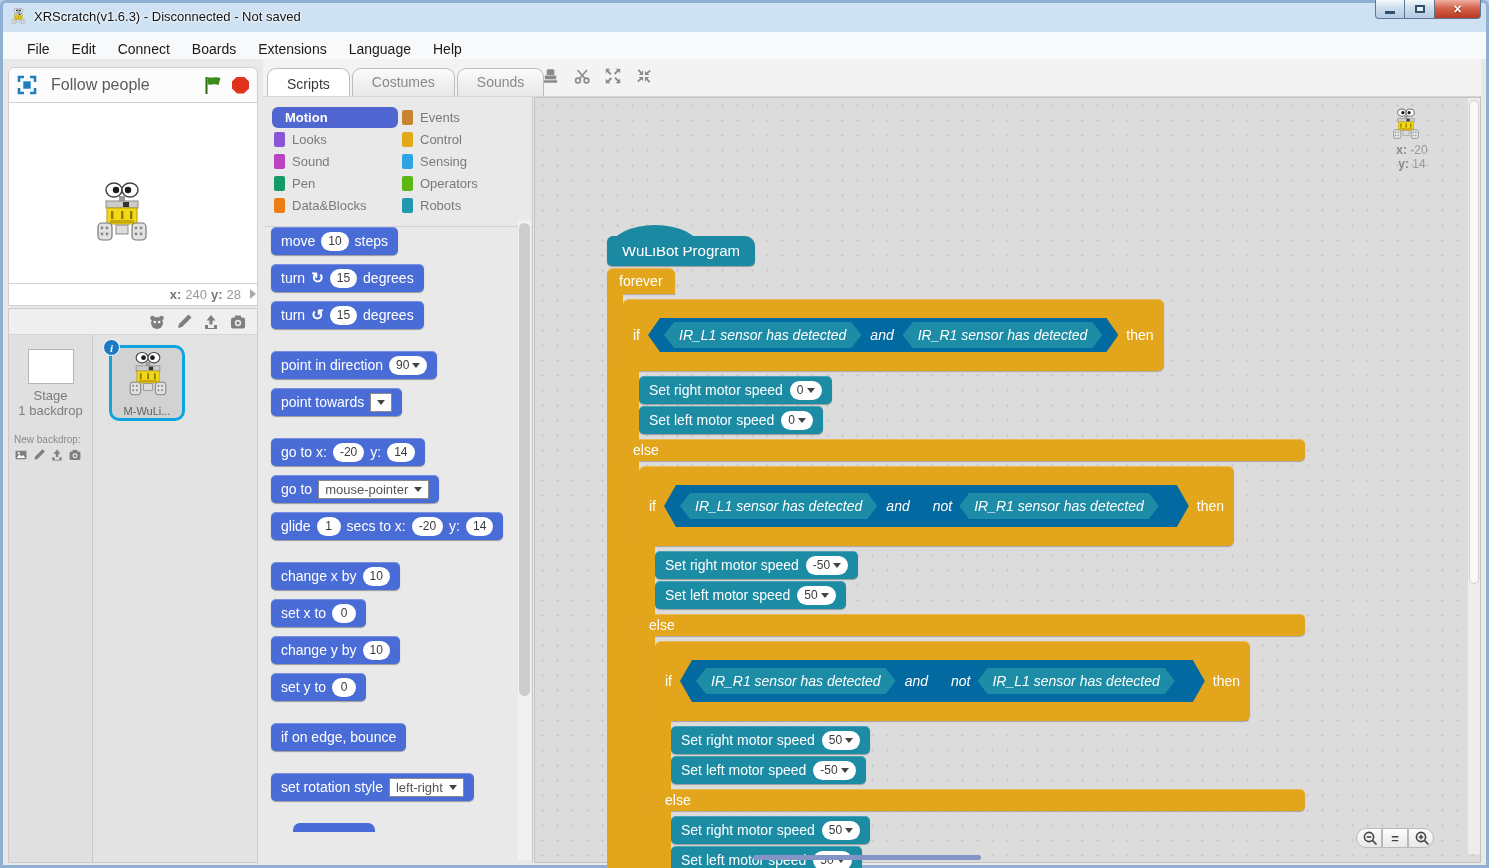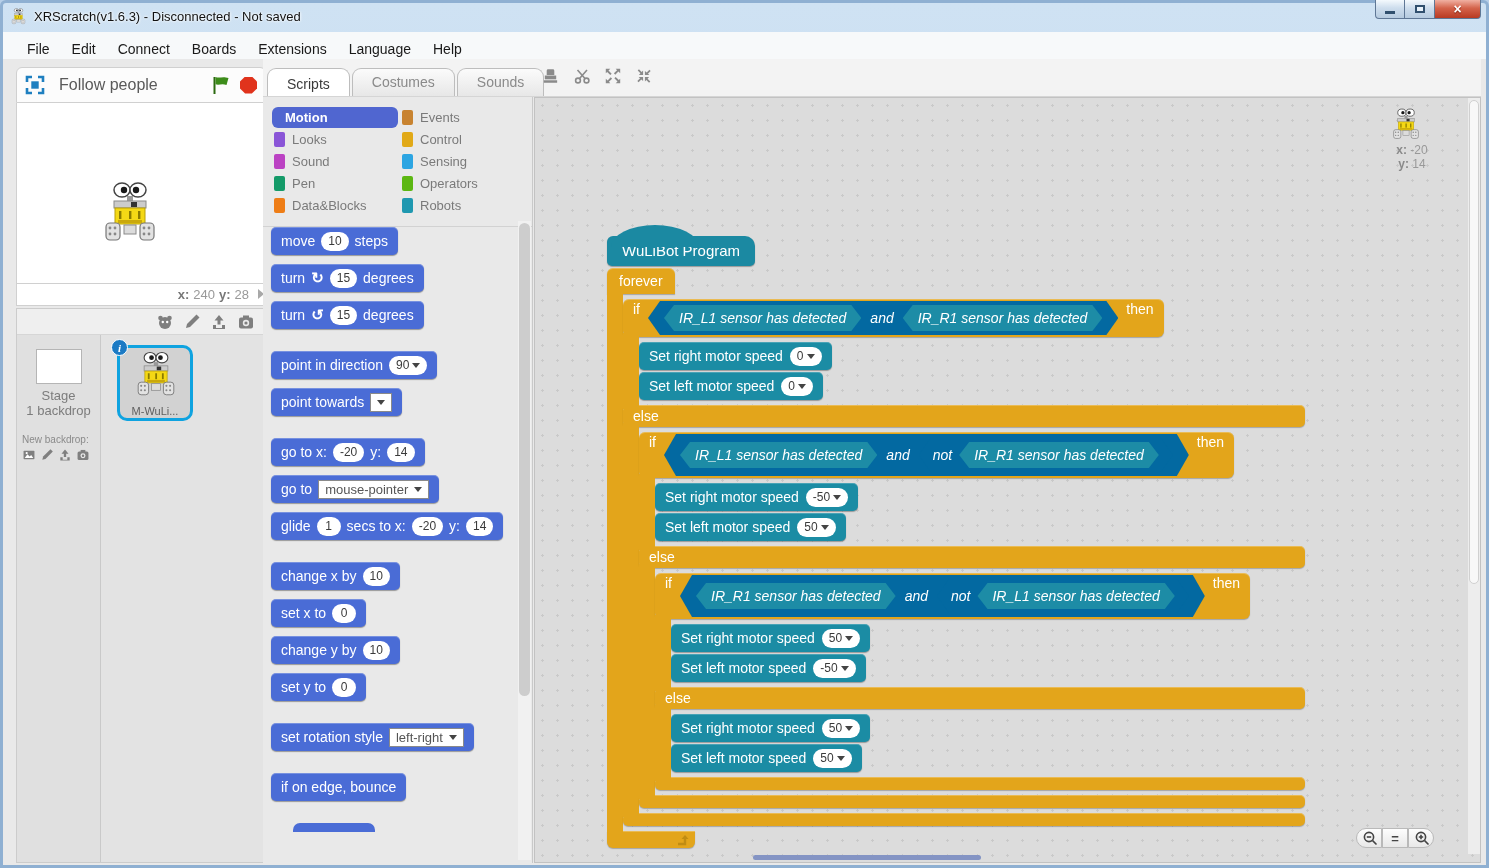--- a/index.html
+++ b/index.html
@@ -23,21 +23,21 @@
   .glyph-min { width:10px; height:3px; background:#31506e; margin-top:7px; }
   .glyph-max { width:10px; height:8px; border:2px solid #31506e; background:#e8f2fa; }
 
   .menubar { position:absolute; top:32px; left:3px; right:3px; height:34px; background:#f7f9fa;
              border-bottom:1px solid #d9dde0; display:flex; align-items:center; padding-left:15px; gap:4px; }
   .menu-item { font-size:14px; color:#1a1a1a; padding:3px 9px; cursor:pointer; }
 
   .main { position:absolute; top:59px; left:3px; right:3px; bottom:3px; background:#e9e9e9; }
 
   
-  .left-panel { position:absolute; left:13px; top:8px; width:250px; bottom:2px; }
+  .left-panel { position:absolute; left:5px; top:8px; width:250px; bottom:2px; }
   .stage-header { position:absolute; top:0; left:0; right:0; height:36px; background:#fcfcfc;
                   border:1px solid #d0d0d0; border-radius:6px 6px 0 0; display:flex; align-items:center;
                   padding:0 8px; gap:8px; }
   .stage-title { font-size:16px; color:#5a5a5a; flex:1; padding-left:6px; }
   .stop-octagon { width:17px; height:17px; background:#e0331c; cursor:pointer;
     clip-path:polygon(30% 0,70% 0,100% 30%,100% 70%,70% 100%,30% 100%,0 70%,0 30%); }
   .stage-canvas { position:absolute; top:36px; left:0; width:250px; height:181px; background:#fff;
                   border:1px solid #d0d0d0; border-top:none; }
   .coord-bar { position:absolute; top:217px; left:0; right:0; height:22px; background:#fff;
                border:1px solid #d0d0d0; border-top:none; font-size:13px; color:#999;
@@ -126,21 +126,21 @@
 
   
   .script-stack { position:absolute; left:72px; top:126px; }
   .hat { background:#1b89a2; color:#fff; padding:6px 15px 7px; border-radius:6px 10px 5px 5px;
          font-size:15px; width:max-content; position:relative; margin-top:12px; cursor:grab;
          box-shadow:0 1px 1px rgba(0,0,0,.3); }
   .hat::before { content:""; position:absolute; top:-11px; left:4px; width:88px; height:22px; background:#1b89a2;
                  border-radius:50% 50% 0 0 / 100% 100% 0 0; }
   .cblk { position:relative; width:max-content; margin:2px 0; }
   .crow { background:#e3a51b; box-shadow:0 1px 1px rgba(0,0,0,.25), inset 0 1px 0 rgba(255,255,255,.25); cursor:grab; }
-  .crow.top { display:flex; width:max-content; gap:8px; padding:2px 10px; min-height:34px;
+  .crow.top { display:flex; width:max-content; align-items:center; gap:8px; padding:19px 10px; min-height:34px;
               color:#fff; font-size:14px; border-radius:6px; }
   .crow.topsm { min-height:26px; padding:2px 12px; border-radius:6px 6px 0 0; }
   .crow.mid { height:22px; display:flex; align-items:center; padding:0 10px; color:#fff; font-size:14px;
               border-radius:5px; }
   .crow.bot { height:13px; border-radius:5px; }
   .cbody { position:relative; padding:3px 0 3px 16px; width:max-content; }
   .cbody::before { content:""; position:absolute; left:0; top:-4px; bottom:-4px; width:16px; background:#e3a51b; }
   .forever-bot { height:17px; width:88px; display:flex; align-items:center; justify-content:flex-end;
                  padding-right:5px; border-radius:0 0 6px 6px; }
   .rstack { background:#1b8ca4; color:#fff; display:flex; align-items:center; gap:7px; height:28px;
@@ -519,30 +519,30 @@
           <span>change y by</span>
           <span class="oval">10</span>
         </div>
         <div class="pblk">
           <span>set y to</span>
           <span class="oval">0</span>
         </div>
       </div>
       <div class="pgroup">
         <div class="pblk">
+          <span>if on edge, bounce</span>
+        </div>
+      </div>
+      <div class="pgroup">
+        <div class="pblk">
           <span>set rotation style</span>
           <span class="dd">
               <span>left-right</span>
               <i class="caret"></i>
             </span>
-        </div>
-      </div>
-      <div class="pgroup">
-        <div class="pblk">
-          <span>if on edge, bounce</span>
         </div>
       </div>
       <div class="block-sliver"></div>
     </div>
     <div class="palette-scrollbar">
         <div class="palette-thumb"></div>
       </div>
   </div>
 
   <div class="script-panel">

